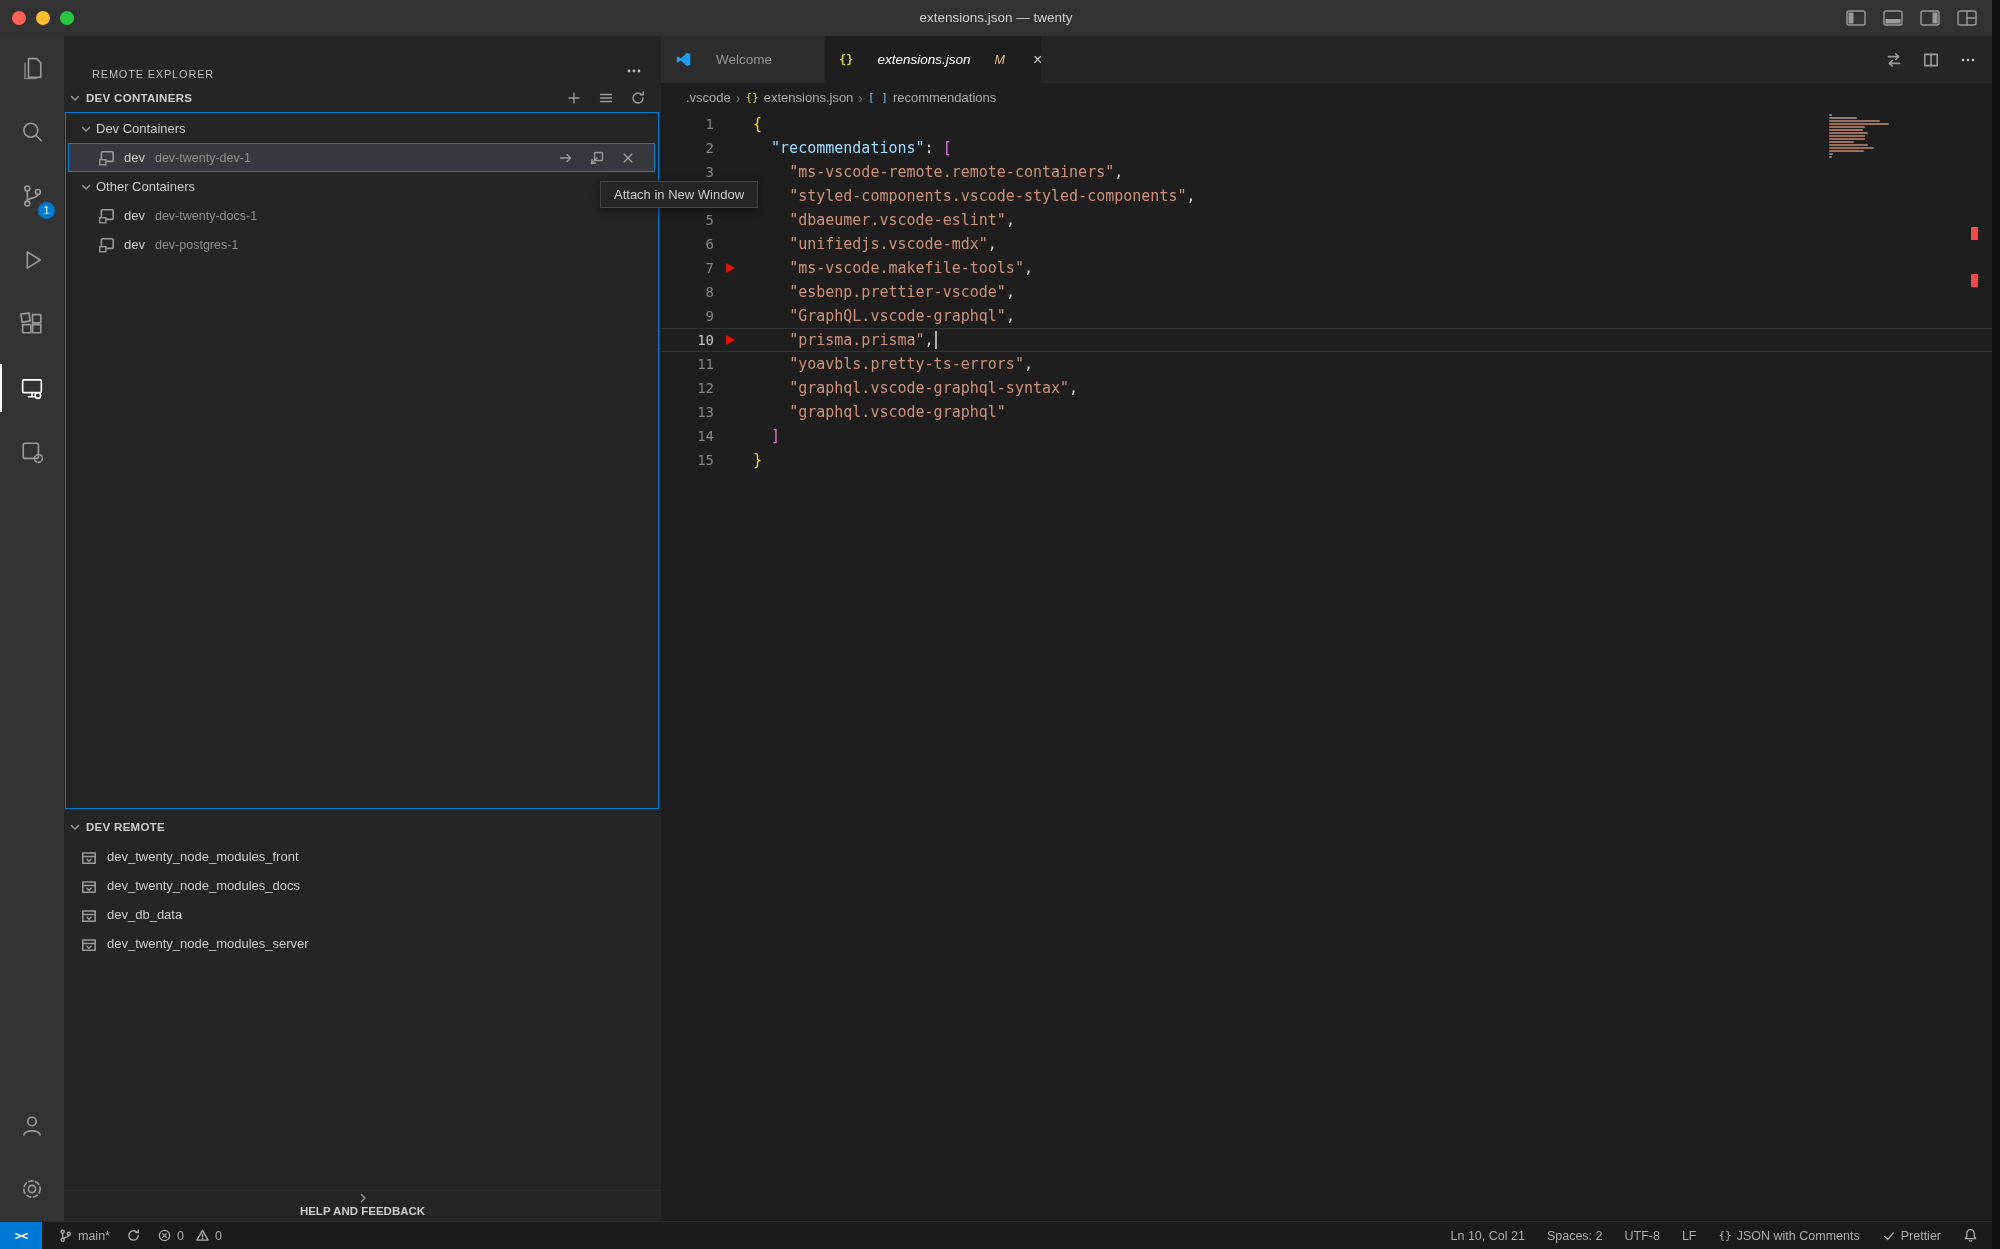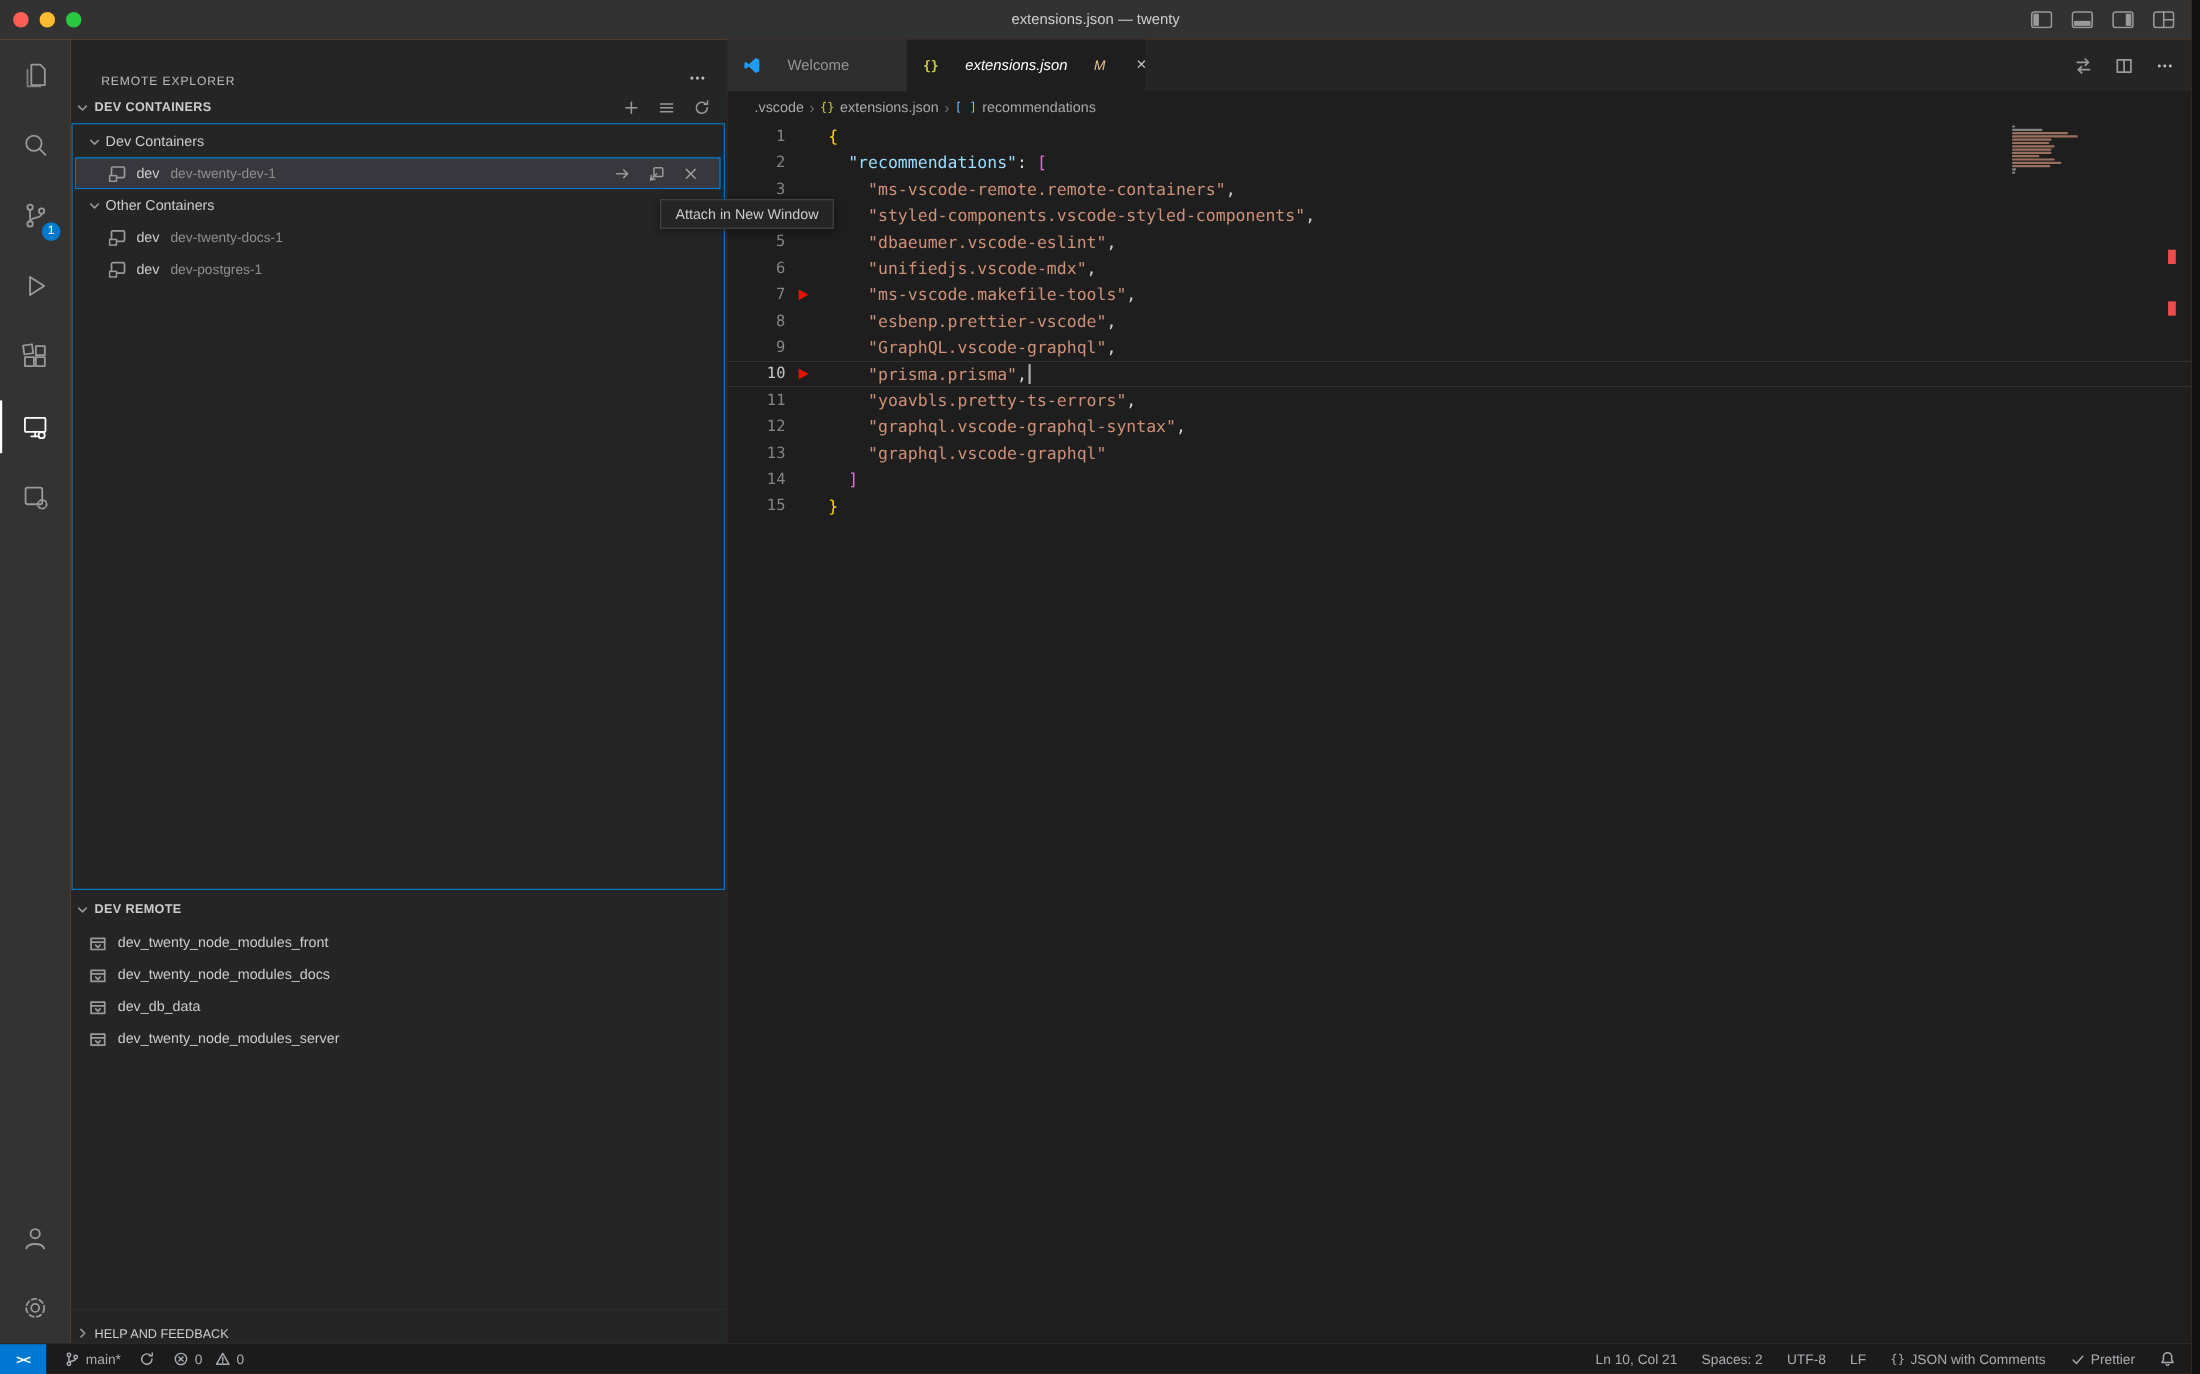--- a/index.html
+++ b/index.html
@@ -1,19 +1,19 @@
 <!DOCTYPE html>
 <html><head>
 <meta charset="utf-8">
 <style>
   * { margin:0; padding:0; box-sizing:border-box; }
   html,body { background:#111; }
   .screen {
     position:relative; width:1992px; height:1249px; overflow:hidden;
-    background:#f97316; font-family:"Liberation Sans",sans-serif; color:#cccccc;
+    background:#8b5cf6; font-family:"Liberation Sans",sans-serif; color:#cccccc;
     -webkit-font-smoothing:antialiased;
   }
   svg { display:block; }
   .ic { stroke:#9a9a9a; fill:none; stroke-width:1.4; stroke-linecap:round; stroke-linejoin:round; }
 
   
   .titlebar { position:absolute; top:0; left:0; right:0; height:36px; background:#323233; }
   .traffic { position:absolute; top:11px; left:12px; display:flex; gap:10px; }
   .traffic span { width:14px; height:14px; border-radius:50%; display:block; }
   .tl-red{background:#ff5f57;} .tl-yellow{background:#febc2e;} .tl-green{background:#28c840;}
@@ -49,21 +49,21 @@
   .tree-row.selected { background:#37373d; box-shadow:inset 0 0 0 1px #007fd4; }
   .tr-icon { width:18px; height:18px; margin:0 8px 0 30px; flex:none; }
   .tr-label { color:#cccccc; }
   .tr-desc { color:#8f8f8f; font-size:12.5px; margin-left:10px; }
   .row-actions { margin-left:auto; display:flex; gap:13px; padding-right:18px; }
   .row-actions .rai { width:18px; height:18px; display:flex; align-items:center; justify-content:center; }
 
   .vol-row { position:absolute; left:0; right:0; height:29px; display:flex; align-items:center; padding-left:16px; }
   .vol-row .tr-icon { margin:0 9px 0 0; }
 
-  .help-row { position:absolute; left:0; right:0; bottom:2px; height:29px; display:flex; align-items:flex-end; font-weight:normal; font-size:11.5px; border-top:1px solid #2d2d2d; }
+  .help-row { position:absolute; left:0; right:0; bottom:2px; height:29px; display:flex; align-items:center; font-weight:bold; font-size:11.5px; border-top:1px solid #2d2d2d;flex-direction:column; }
   .help-row .chev { width:22px; display:flex; justify-content:center; }
 
   .tooltip { position:absolute; left:600px; top:145px; height:27px; line-height:25px; padding:0 13px; background:#252526; border:1px solid #454545; color:#cccccc; font-size:13px; z-index:60; box-shadow:0 2px 8px rgba(0,0,0,.45); white-space:nowrap; }
 
   
   .editor { flex:1; position:relative; background:#1e1e1e; }
   .tabbar { height:47px; background:#252526; display:flex; position:relative; }
   .tab { height:47px; display:flex; align-items:center; padding:0 14px; font-size:13.5px; gap:24px; }
   .tab.inactive { width:164px; background:#2d2d2d; color:#969696; border-right:1px solid #252526; }
   .tab.active { width:216px; background:#1e1e1e; color:#ffffff; }

